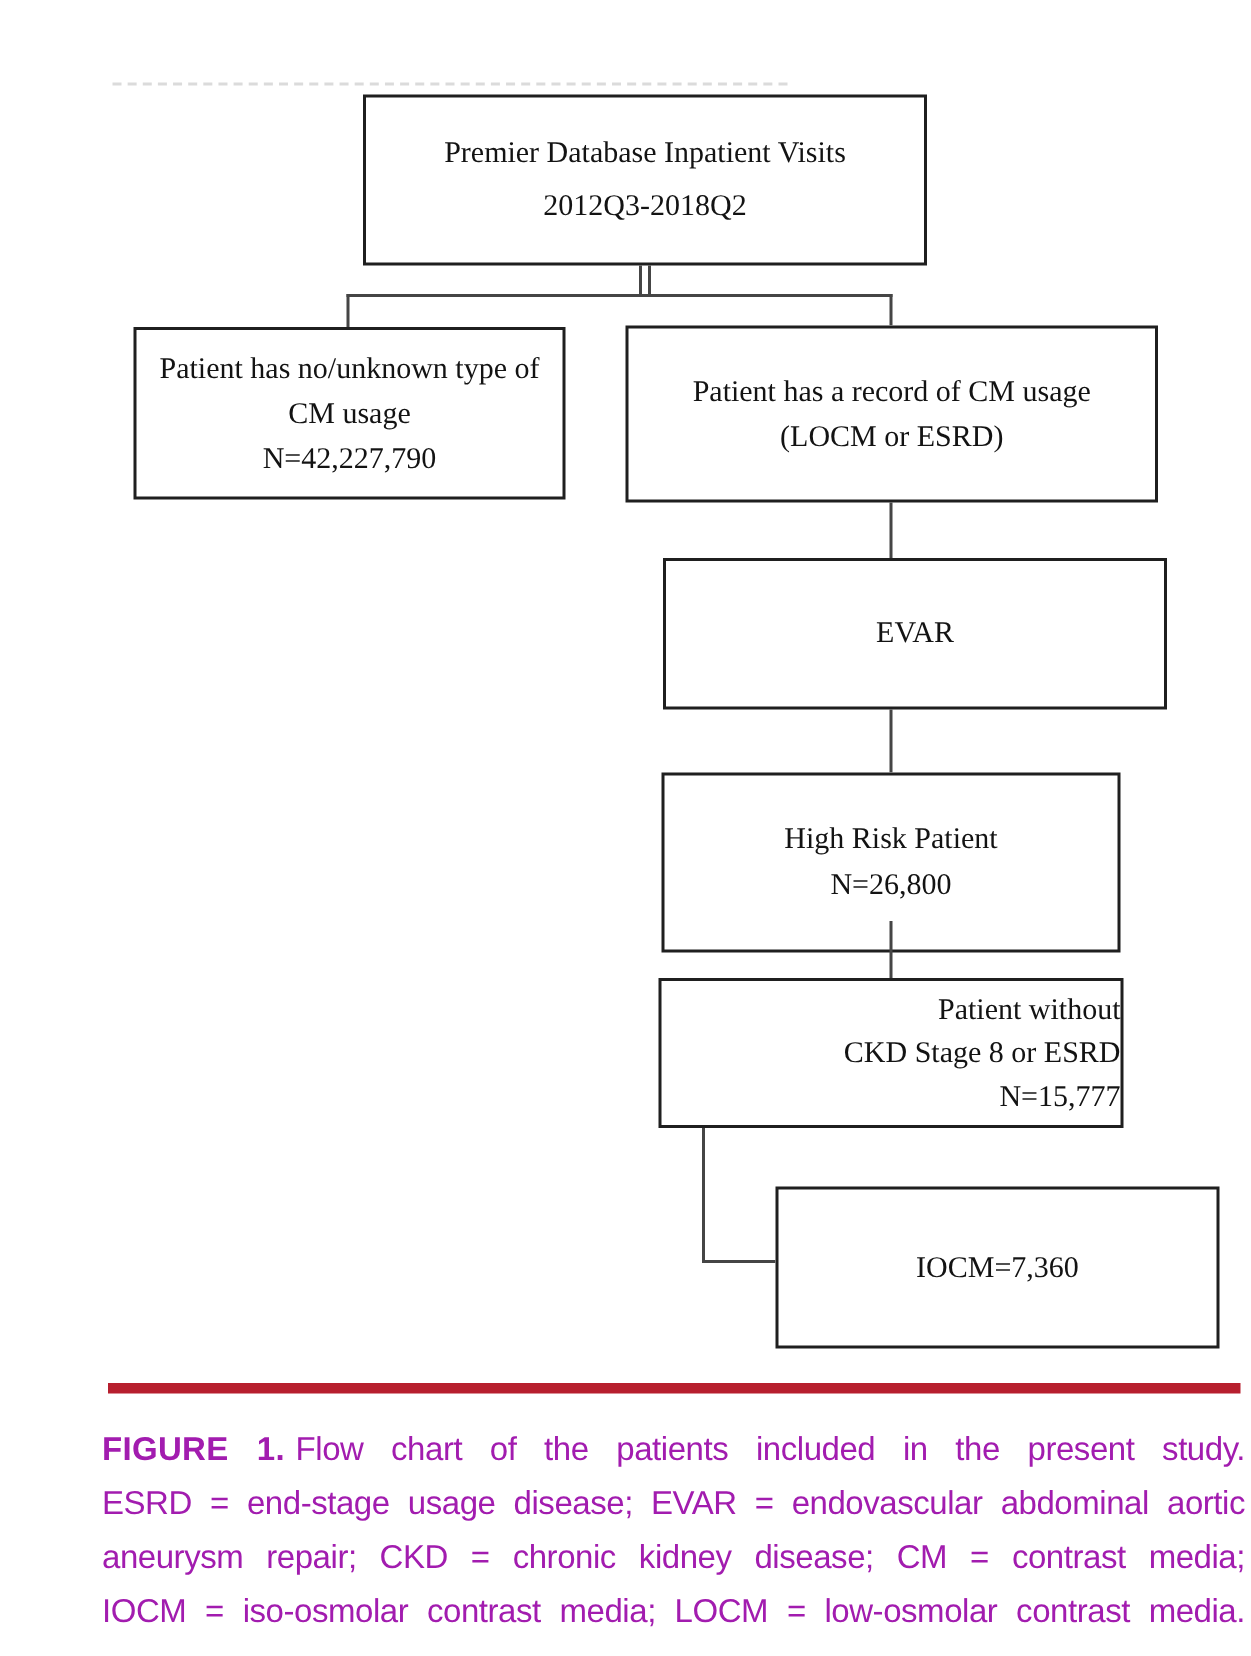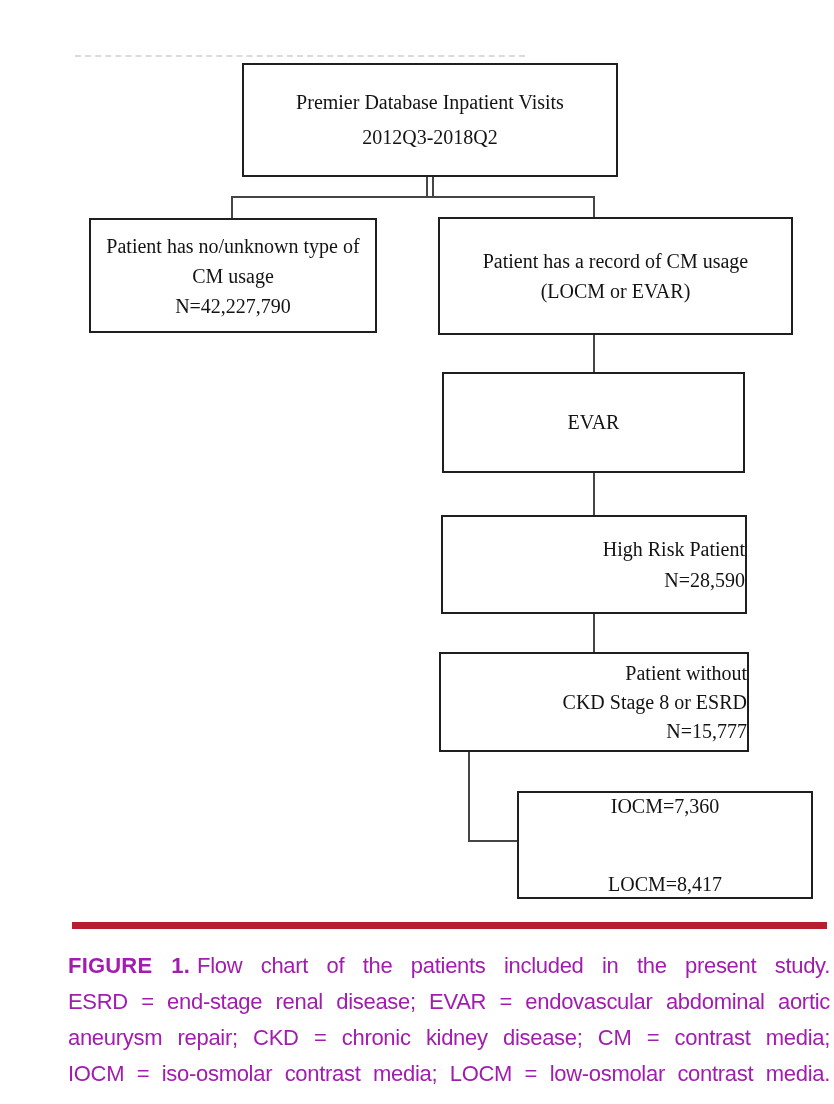--- a/index.html
+++ b/index.html
@@ -54,56 +54,55 @@
   <div class="conn" style="left:231px;top:196px;width:364px;height:2px;"></div>
   <div class="conn" style="left:231px;top:196px;width:2px;height:22px;"></div>
   <div class="conn" style="left:593px;top:196px;width:2px;height:21px;"></div>
 
   <div class="fbox lh30" style="left:89px;top:218px;width:288px;height:115px;">
     <span class="bline">Patient has no/unknown type of</span>
     <span class="bline">CM usage</span>
     <span class="bline">N=42,227,790</span>
   </div>
 
-  <div class="fbox lh30" style="left:438px;top:217px;width:355px;height:118px;">
+  <div class="fbox lh30" style="left:417px;top:217px;width:355px;height:118px;">
     <span class="bline">Patient has a record of CM usage</span>
-    <span class="bline">(LOCM or EVAR)</span>
+    <span class="bline">(LOCM or ESRD)</span>
   </div>
 
   <div class="conn" style="left:593px;top:335px;width:2px;height:37px;"></div>
 
-  <div class="fbox lh35" style="left:442px;top:372px;width:303px;height:101px;">
+  <div class="fbox lh35" style="left:442px;top:372px;width:336px;height:101px;">
     <span class="bline">EVAR</span>
   </div>
 
   <div class="conn" style="left:593px;top:473px;width:2px;height:42px;"></div>
 
-  <div class="fbox lh31" style="left:441px;top:515px;width:306px;height:99px;text-align:right;">
+  <div class="fbox lh31" style="left:441px;top:515px;width:306px;height:120px;">
     <span class="bline">High Risk Patient</span>
-    <span class="bline">N=28,590</span>
+    <span class="bline">N=26,800</span>
   </div>
 
   <div class="conn" style="left:593px;top:614px;width:2px;height:38px;"></div>
 
   <div class="fbox lh29" style="left:439px;top:652px;width:310px;height:100px;text-align:right;">
     <span class="bline">Patient without</span>
     <span class="bline">CKD Stage 8 or ESRD</span>
     <span class="bline">N=15,777</span>
   </div>
 
   <div class="conn" style="left:468px;top:752px;width:2px;height:90px;"></div>
   <div class="conn" style="left:468px;top:840px;width:49px;height:2px;"></div>
 
   <div class="fbox lh31" style="left:517px;top:791px;width:296px;height:108px;gap:47px;">
     <span class="bline">IOCM=7,360</span>
-    <span class="bline">LOCM=8,417</span>
   </div>
 
   <div class="redrule"></div>
 
   <div class="caption">
     <div class="cap-line"><span class="cap-label">FIGURE 1.</span><span>Flow chart of the patients included in the present study.</span></div>
-    <div class="cap-line">ESRD = end-stage renal disease; EVAR = endovascular abdominal aortic</div>
+    <div class="cap-line">ESRD = end-stage usage disease; EVAR = endovascular abdominal aortic</div>
     <div class="cap-line">aneurysm repair; CKD = chronic kidney disease; CM = contrast media;</div>
     <div class="cap-line">IOCM = iso-osmolar contrast media; LOCM = low-osmolar contrast media.</div>
   </div>
 
 </div>
 
 </body></html>

